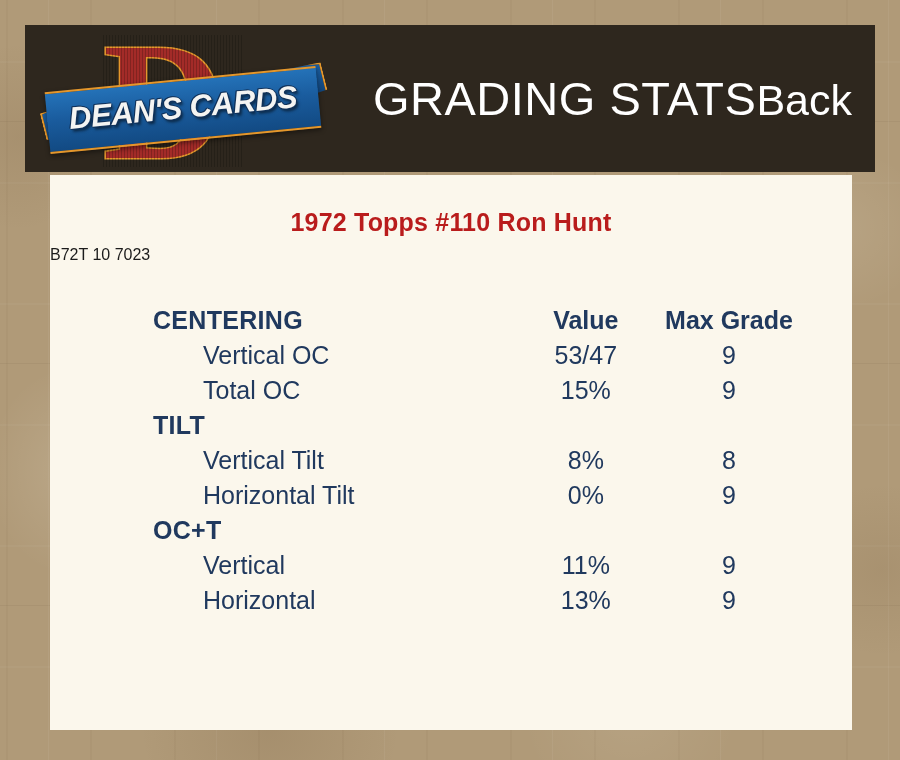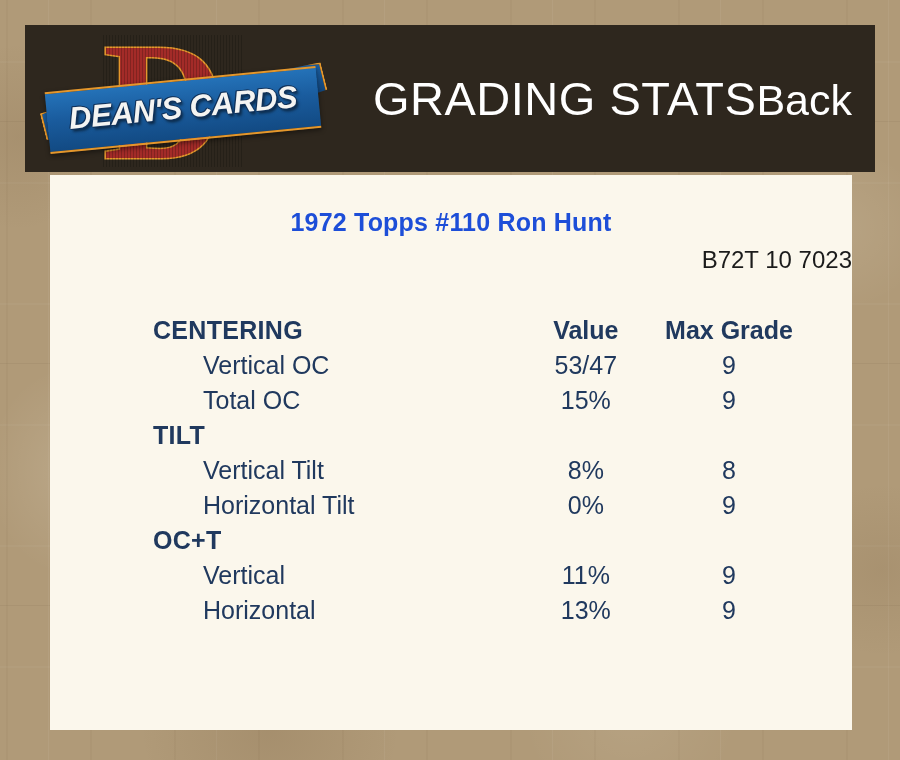--- a/index.html
+++ b/index.html
@@ -181,30 +181,30 @@
     top: 175px;
     width: 802px;
     height: 555px;
     background: #fbf7ec;
     z-index: 4;
   }
 
   #card-heading {
     text-align: center;
     padding-top: 33px;
-    color: #1d4ed8;
+    color: #b91c1c;
     font-size: 25px;
     font-weight: bold;
     letter-spacing: 0.2px;
   }
   #card-subheading {
-    text-align: right;
+    text-align: left;
     margin-top: 9px;
     color: #1b1b1b;
-    font-size: 24px;
+    font-size: 16px;
     font-weight: normal;
   }
 
   
   #stats-table {
     margin: 39px auto 0 auto;
     width: 700px;
     border-collapse: collapse;
     color: #20395e;
   }

